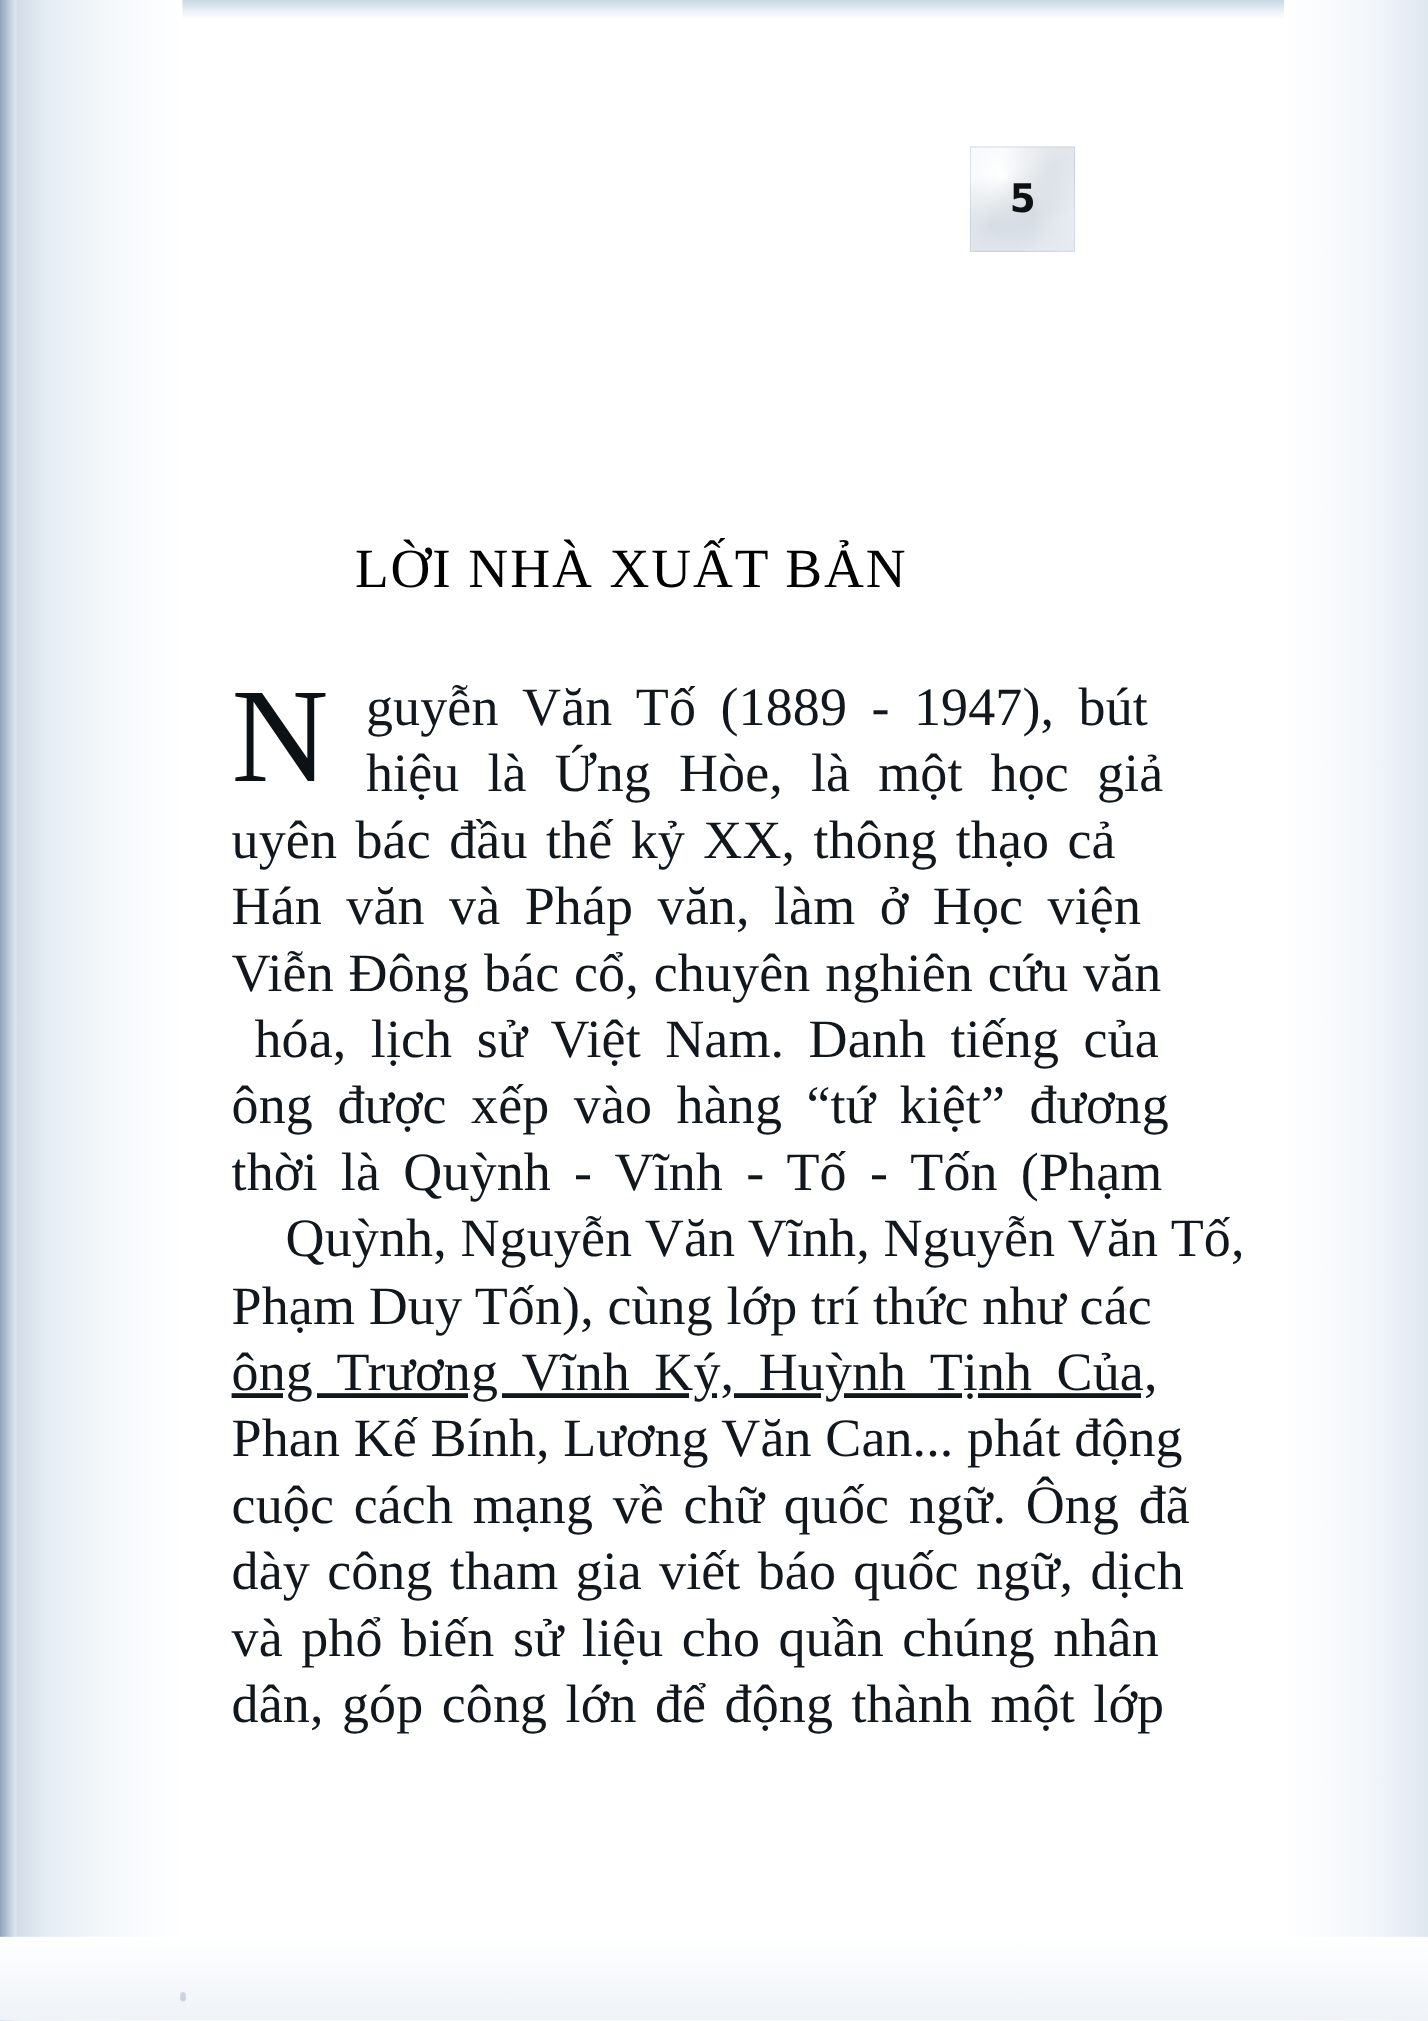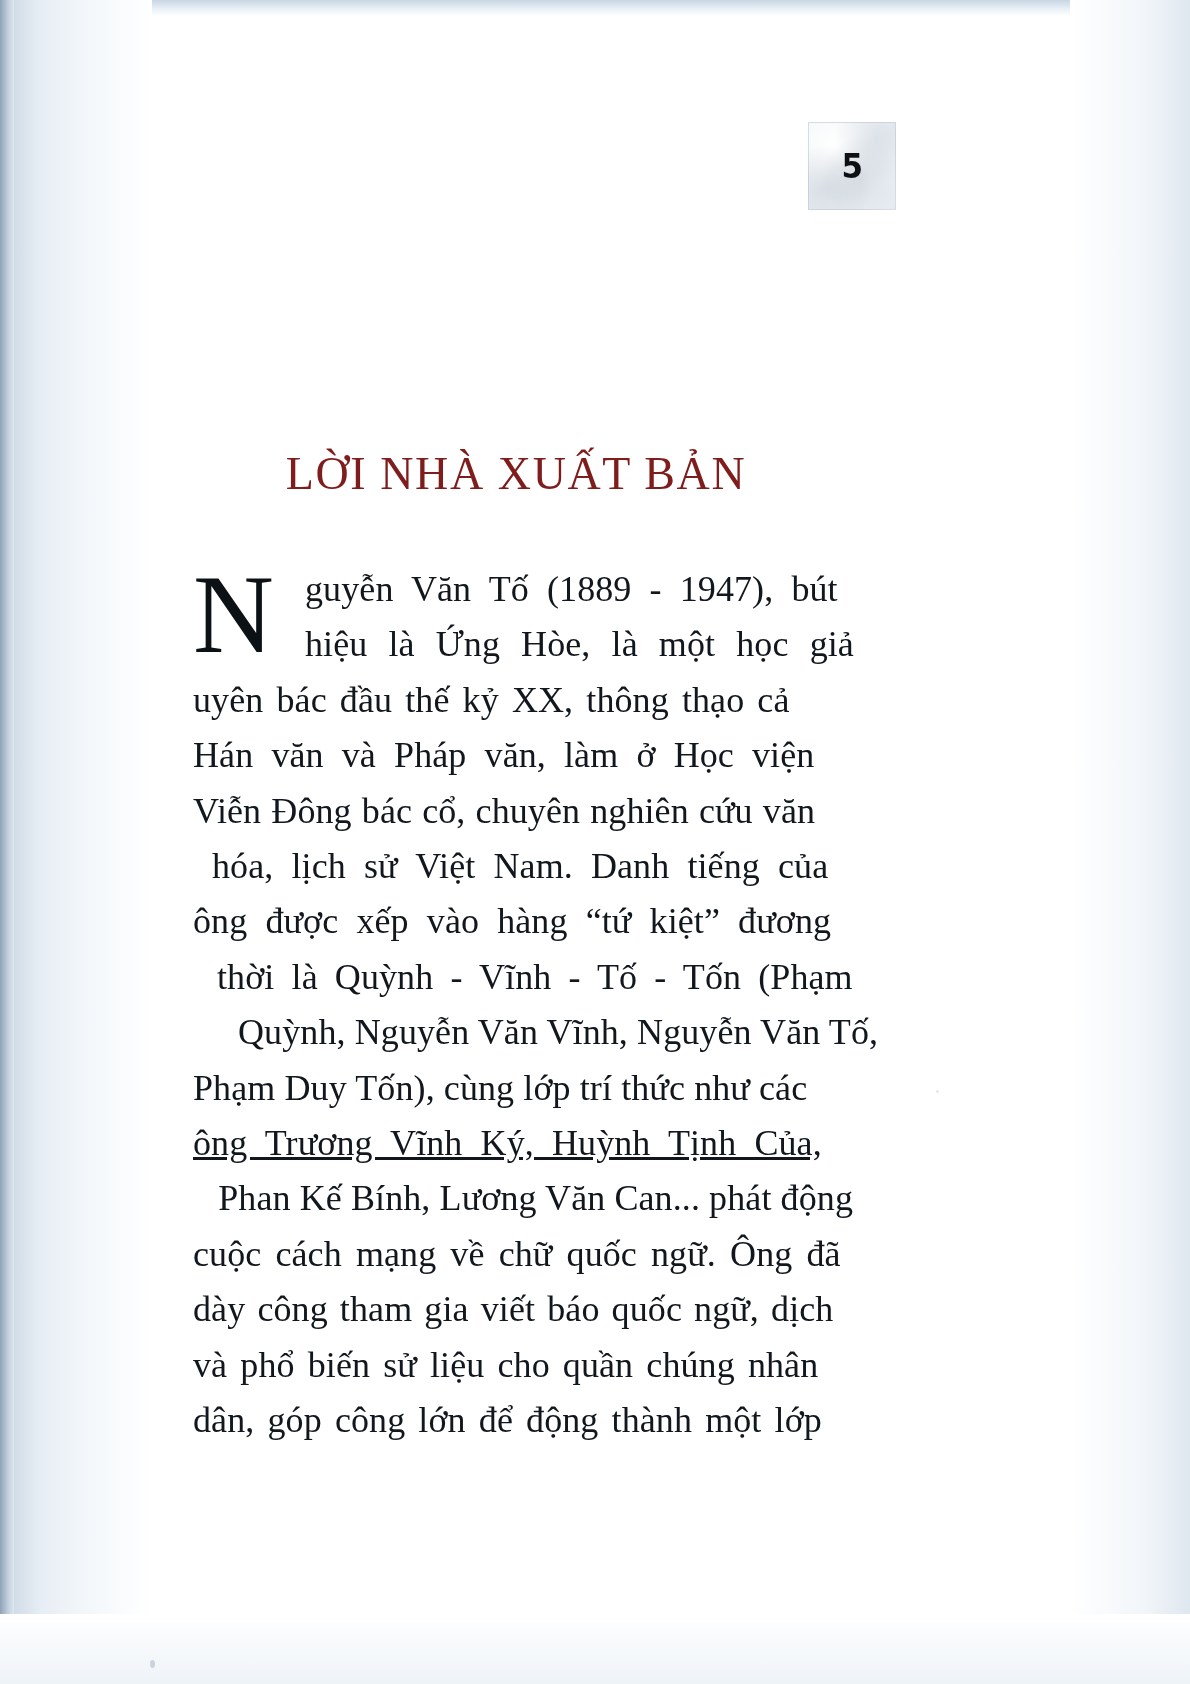--- a/index.html
+++ b/index.html
@@ -97,28 +97,28 @@
     font-size: 31px;
     line-height: 1;
     color: #0d1114;
     letter-spacing: -0.5px;
     transform: scaleY(1.06);
   }
 
   
   .page-title {
     position: absolute;
-    left: 136px;
+    left: 146px;
     top: 418px;
     width: 760px;
     text-align: center;
     font-size: 46px;
     line-height: 1.1;
     letter-spacing: 1.6px;
-    color: #7f1d1d;
+    color: #000000;
     font-weight: 400;
     white-space: nowrap;
   }
 
   
   .body-block {
     position: absolute;
     left: 193px;
     top: 562px;
     width: 660px;
@@ -127,21 +127,21 @@
     float: left;
     font-size: 112px;
     line-height: 0.80;
     margin: 8px 4px 0 0;
     color: #0c1116;
     font-weight: 400;
     font-family: "Liberation Serif", "DejaVu Serif", serif;
   }
   .body-line {
     display: block;
-    font-size: 36px;
+    font-size: 45px;
     line-height: 55.4px;
     color: #11171d;
     white-space: nowrap;
     letter-spacing: 0.1px;
   }
   .indent-1 { padding-left: 112px; }
   .indent-2 { padding-left: 112px; }
 </style>
 </head>
 <body>
@@ -165,21 +165,21 @@
   <div class="body-block">
     <span class="drop-cap">N</span>
 
     <span class="body-line indent-1" style="word-spacing:9px;">guyễn Văn Tố (1889 - 1947), bút</span>
     <span class="body-line indent-2" style="word-spacing:12px;">hiệu là Ứng Hòe, là một học giả</span>
     <span class="body-line" style="word-spacing:4px;">uyên bác đầu thế kỷ XX, thông thạo cả</span>
     <span class="body-line" style="word-spacing:9px;">Hán văn và Pháp văn, làm ở Học viện</span>
     <span class="body-line" style="word-spacing:1px;">Viễn Đông bác cổ, chuyên nghiên cứu văn</span>
     <span class="body-line" style="word-spacing:9px;margin-left:19px;">hóa, lịch sử Việt Nam. Danh tiếng của</span>
     <span class="body-line" style="word-spacing:9px;">ông được xếp vào hàng “tứ kiệt” đương</span>
-    <span class="body-line" style="word-spacing:8px;margin-left:24px;">thời là Quỳnh - Vĩnh - Tố - Tốn (Phạm</span>
+    <span class="body-line" style="word-spacing:8px;">thời là Quỳnh - Vĩnh - Tố - Tốn (Phạm</span>
     <span class="body-line" style="word-spacing:0px;margin-left:45px;">Quỳnh, Nguyễn Văn Vĩnh, Nguyễn Văn Tố,</span>
     <span class="body-line" style="word-spacing:0px;">Phạm Duy Tốn), cùng lớp trí thức như các</span>
     <span class="body-line" style="word-spacing:9px;text-decoration:underline;">ông Trương Vĩnh Ký, Huỳnh Tịnh Của,</span>
     <span class="body-line" style="word-spacing:0px;text-align:right;">Phan Kế Bính, Lương Văn Can... phát động</span>
     <span class="body-line" style="word-spacing:5px;">cuộc cách mạng về chữ quốc ngữ. Ông đã</span>
     <span class="body-line" style="word-spacing:3px;">dày công tham gia viết báo quốc ngữ, dịch</span>
     <span class="body-line" style="word-spacing:4px;">và phổ biến sử liệu cho quần chúng nhân</span>
     <span class="body-line" style="word-spacing:4px;">dân, góp công lớn để động thành một lớp</span>
   </div>
 

